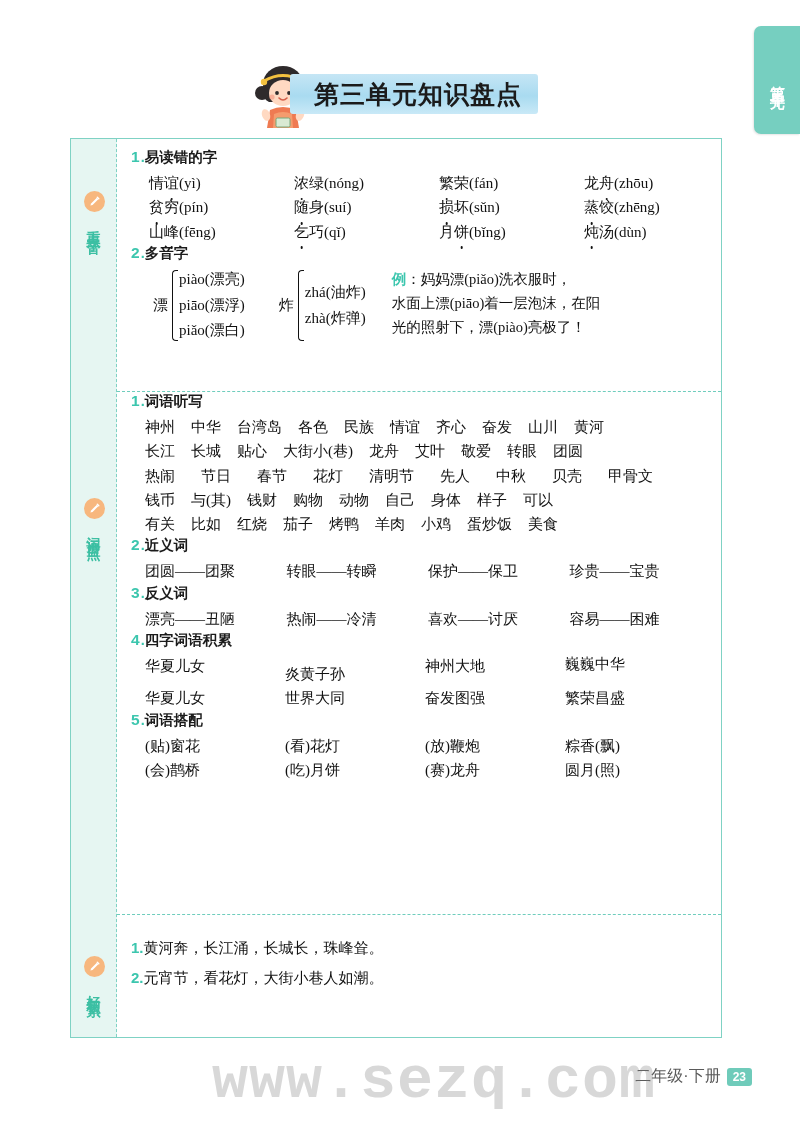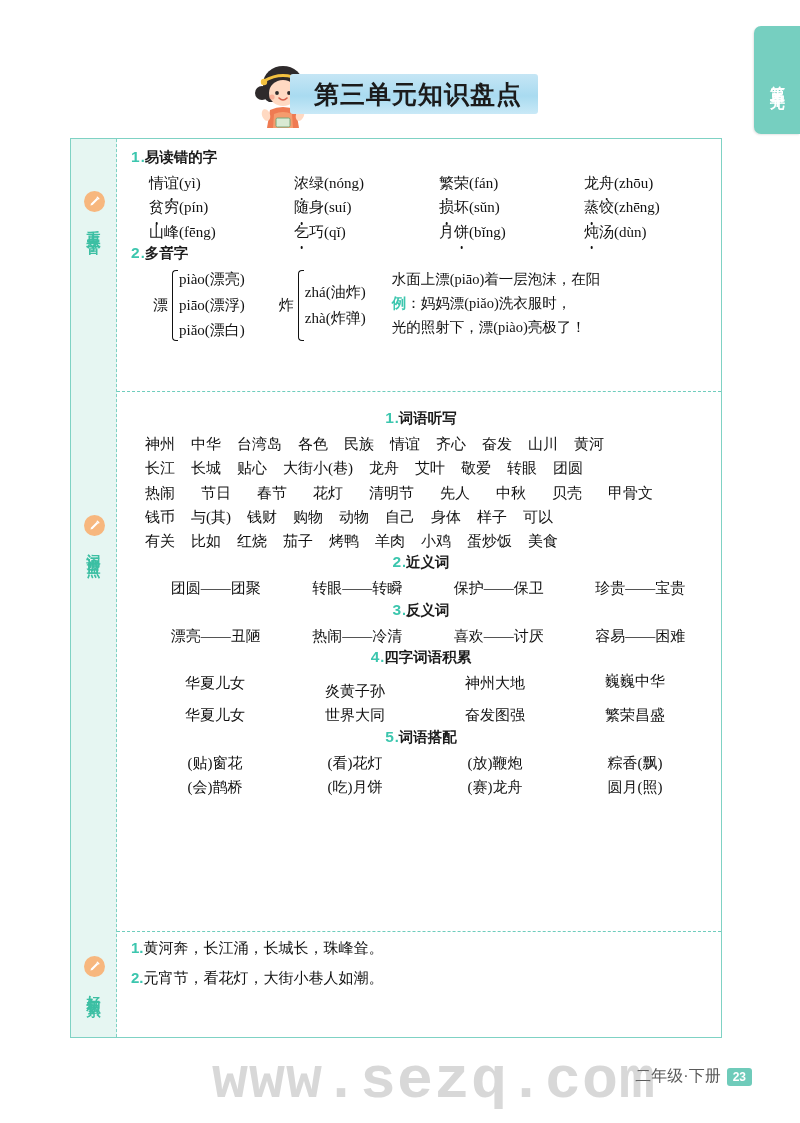--- a/index.html
+++ b/index.html
@@ -205,29 +205,29 @@
               </div>
               <div class="poly" style="margin-left: 34px;">
                 <div class="ch">炸</div>
                 <div class="brace"></div>
                 <div class="items">
                   <div>zhá(油炸)</div>
                   <div>zhà(炸弹)</div>
                 </div>
               </div>
               <div class="eg" style="margin-left: 26px; width: 268px;">
+                <div><span class="lead">例</span>：妈妈漂(piǎo)洗衣服时，</div>
                 <div>水面上漂(piāo)着一层泡沫，在阳</div>
-                <div><span class="lead">例</span>：妈妈漂(piǎo)洗衣服时，</div>
                 <div>光的照射下，漂(piào)亮极了！</div>
               </div>
             </div>
           </div>
         </div>
       </div>
-      <div class="sec" style="top: 261px; height: 532px; text-align: center;">
+      <div class="sec" style="top: 244px; height: 532px;">
         <div class="side-tag" style="top: 115px; left: -46px;">
           <div class="pencil">
             <svg width="13" height="13" viewBox="0 0 13 13">
               <path d="M2.4 10.6 L3.1 8.4 L8.8 2.7 L10.3 4.2 L4.6 9.9 Z" fill="#ffffff"></path>
               <path d="M9.3 2.2 L10.8 3.7" stroke="#ffffff" stroke-width="1.4" stroke-linecap="round"></path>
             </svg>
           </div>
           <div class="lbl">词语盘点</div>
         </div>
         <div style="padding: 9px 10px 0px 14px;">

